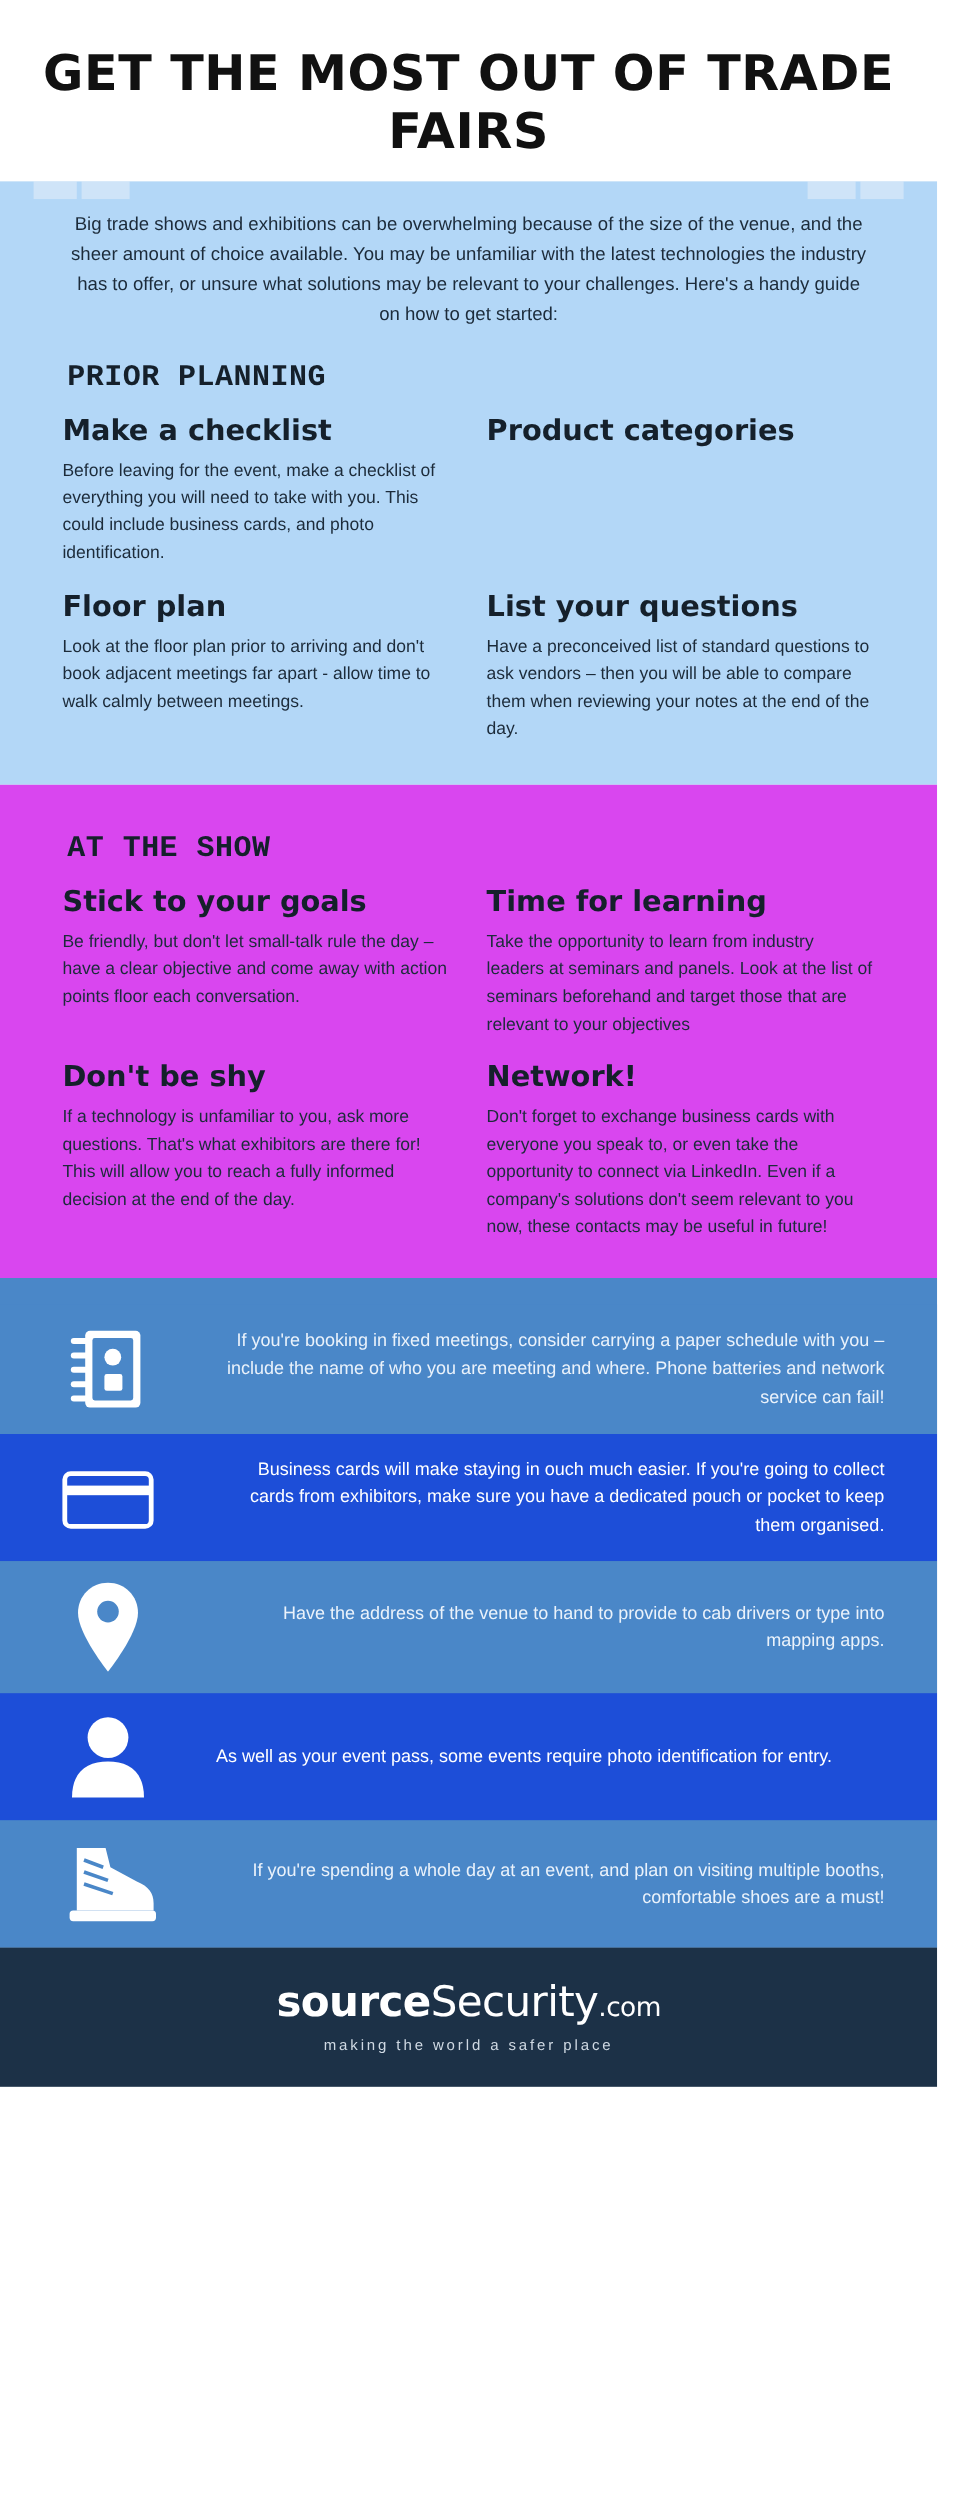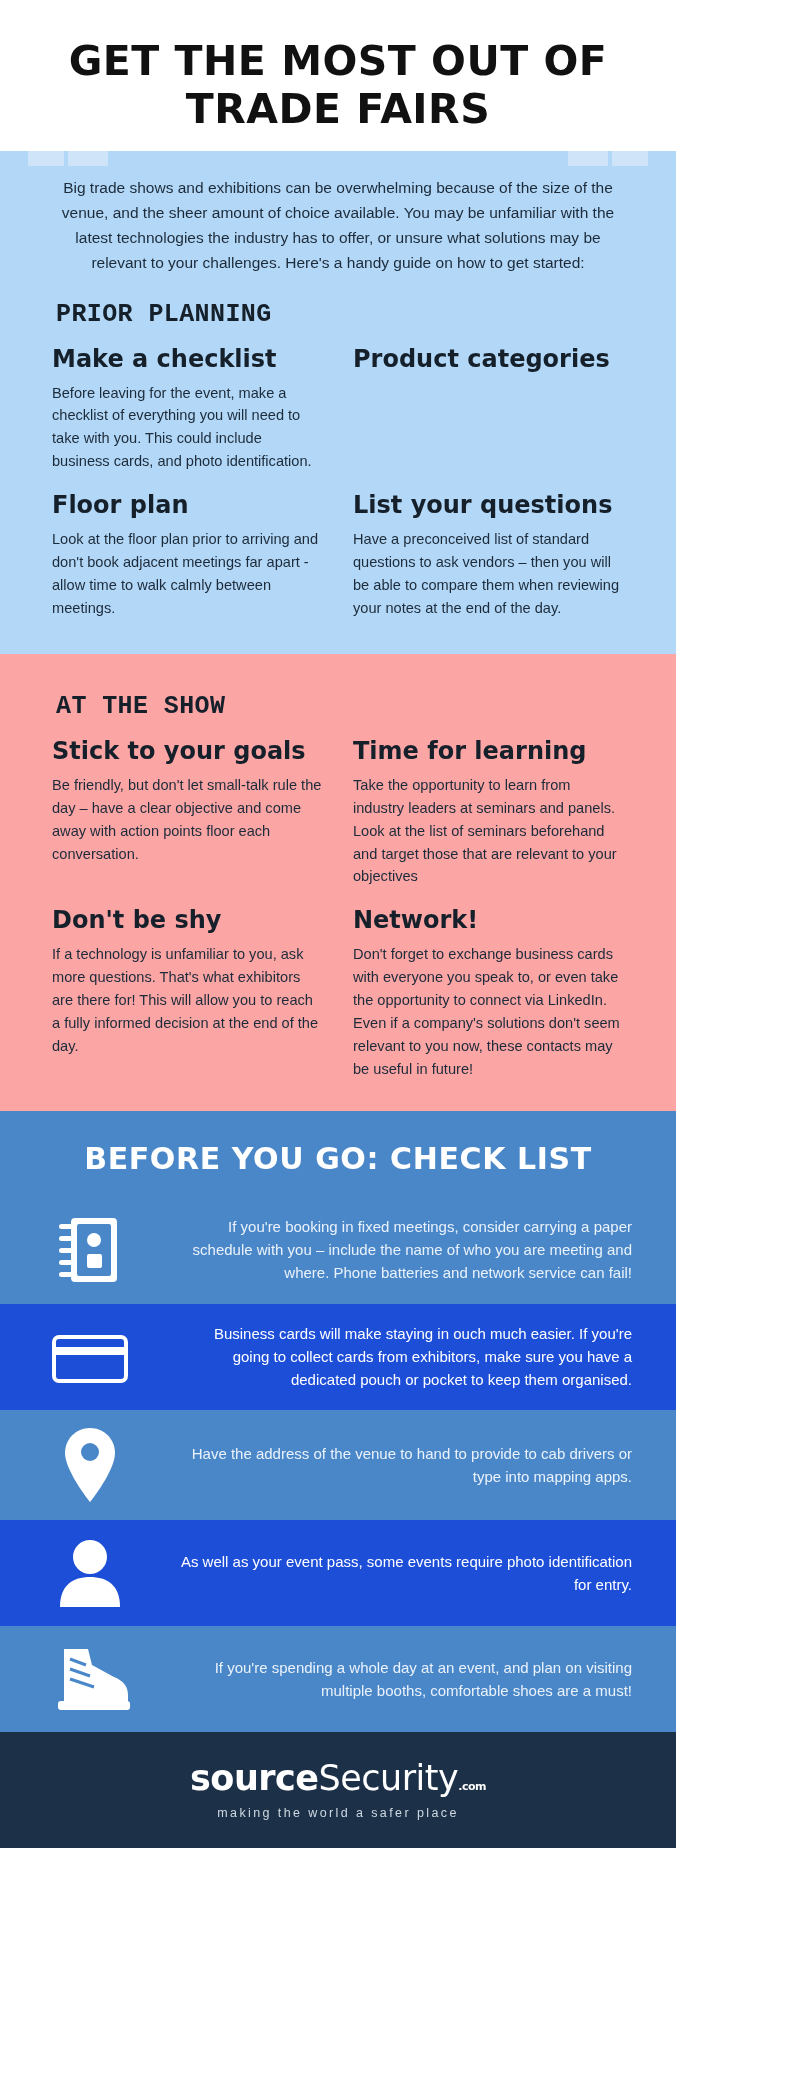--- a/index.html
+++ b/index.html
@@ -2,21 +2,21 @@
 <html><head>
 <meta charset="utf-8">
 <style>
   * { box-sizing: border-box; margin: 0; padding: 0; }
   html, body {
     width: 800px;
     background: #ffffff;
     font-family: "Liberation Sans", sans-serif;
   }
   .page {
-    width: 676px;
+    width: 781px;
     height: 2100px;
     position: relative;
     overflow: hidden;
     background: #ffffff;
   }
 
   
   .header {
     position: relative;
     background: #ffffff;
@@ -80,21 +80,21 @@
     font-family: "DejaVu Sans", sans-serif;
   }
   .tip p {
     font-size: 14.6px;
     line-height: 1.57;
     color: #1c2b3a;
   }
 
   
   .gray-block {
-    background: #fca5a5;
+    background: #d946ef;
     padding: 24px 52px 30px 52px;
   }
 
   
   .checklist {
     background: #4a87c8;
     padding: 22px 0 0 0;
   }
   .checklist h2 {
     text-align: center;
@@ -135,21 +135,21 @@
     padding: 26px 0 28px 0;
   }
   .logo {
     color: #ffffff;
     font-size: 35px;
     font-weight: bold;
     letter-spacing: -0.5px;
     font-family: "DejaVu Sans", sans-serif;
   }
   .logo .light { font-weight: normal; }
-  .logo .dotcom { font-size: 11px; font-weight: bold; }
+  .logo .dotcom { font-size: 22px; font-weight: normal; }
   .tagline {
     color: #cfd9e3;
     font-size: 12.5px;
     letter-spacing: 2.4px;
     margin-top: 8px;
   }
 </style>
 </head>
 <body>
 
@@ -248,21 +248,20 @@
         <p>If a technology is unfamiliar to you, ask more questions. That's what exhibitors are there for! This will allow you to reach a fully informed decision at the end of the day.</p>
       </div>
       <div class="tip">
         <h3>Network!</h3>
         <p>Don't forget to exchange business cards with everyone you speak to, or even take the opportunity to connect via LinkedIn. Even if a company's solutions don't seem relevant to you now, these contacts may be useful in future!</p>
       </div>
     </div>
   </div>
 
   <div class="checklist">
-    <h2>BEFORE YOU GO: CHECK LIST</h2>
 
     <div class="check-row light">
       <div class="check-icon">
         <svg width="70" height="76" viewBox="0 0 70 76">
           <rect x="16" y="6" width="46" height="64" rx="4" fill="#ffffff"></rect>
           <rect x="22" y="12" width="34" height="52" rx="2" fill="#4a87c8"></rect>
           <circle cx="39" cy="28" r="7" fill="#ffffff"></circle>
           <rect x="32" y="42" width="15" height="14" rx="2" fill="#ffffff"></rect>
           <g fill="#ffffff">
             <rect x="4" y="12" width="16" height="5" rx="2.5"></rect>

